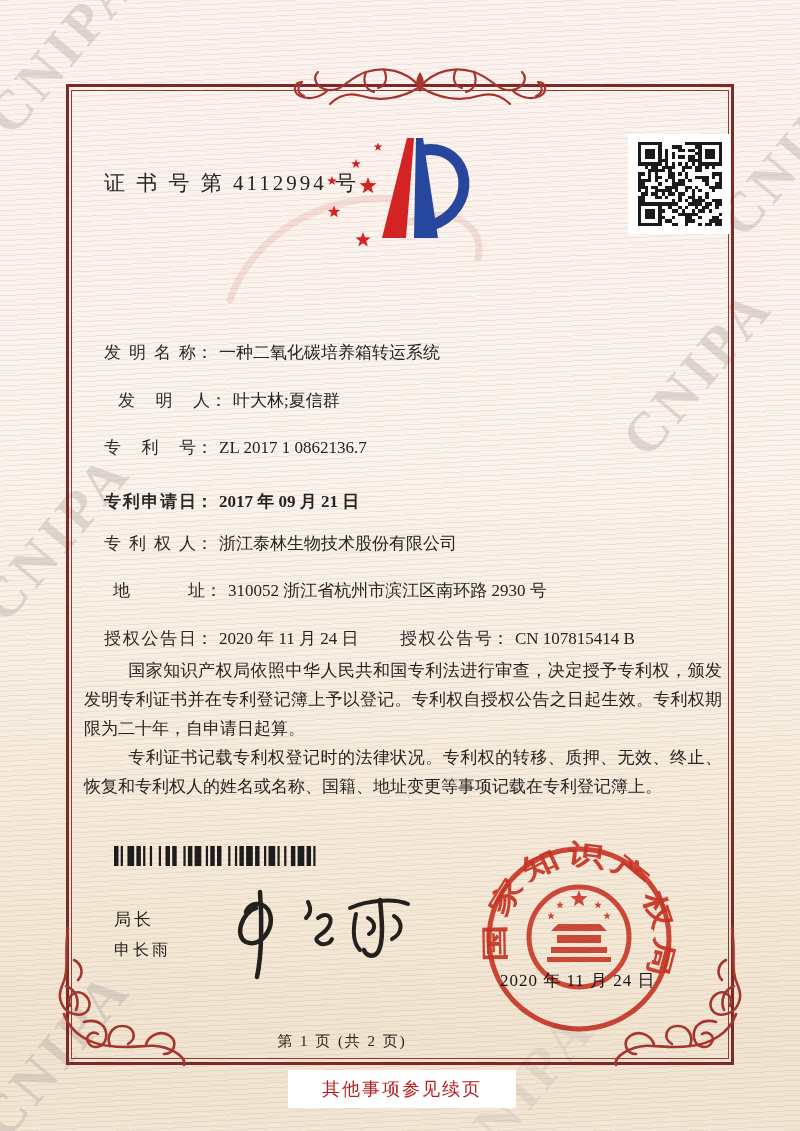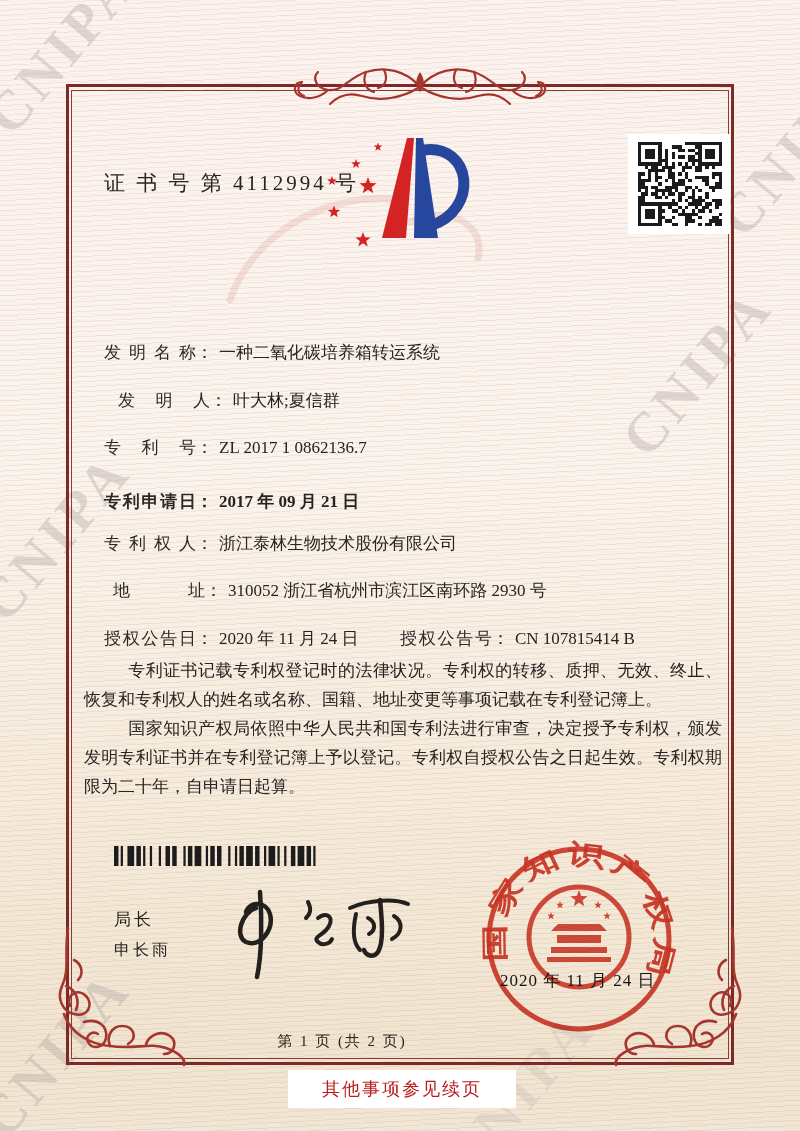--- a/index.html
+++ b/index.html
@@ -493,22 +493,22 @@
     </div>
     <div class="frow" style="top:286px;">
       <span class="flabel">授权公告日</span><span class="fcolon">：</span><span class="fval">2020 年 11 月 24 日</span>
       <span class="g2">
         <span class="flabel">授权公告号</span><span class="fcolon">：</span><span class="fval">CN 107815414 B</span>
       </span>
     </div>
   </div>
 
   <div class="paras">
+    <p>国家知识产权局依照中华人民共和国专利法进行审查，决定授予专利权，颁发发明专利证书并在专利登记簿上予以登记。专利权自授权公告之日起生效。专利权期限为二十年，自申请日起算。</p>
     <p>专利证书记载专利权登记时的法律状况。专利权的转移、质押、无效、终止、恢复和专利权人的姓名或名称、国籍、地址变更等事项记载在专利登记簿上。</p>
-    <p>国家知识产权局依照中华人民共和国专利法进行审查，决定授予专利权，颁发发明专利证书并在专利登记簿上予以登记。专利权自授权公告之日起生效。专利权期限为二十年，自申请日起算。</p>
   </div>
 
   <svg class="barcode" viewBox="0 0 92 20" preserveAspectRatio="none">
       <g fill="#1c1c1c">
         <rect x="0" y="0" width="2" height="20"></rect>
         <rect x="3" y="0" width="1" height="20"></rect>
         <rect x="6" y="0" width="3" height="20"></rect>
         <rect x="10" y="0" width="2" height="20"></rect>
         <rect x="13" y="0" width="1" height="20"></rect>
         <rect x="16" y="0" width="1" height="20"></rect>

